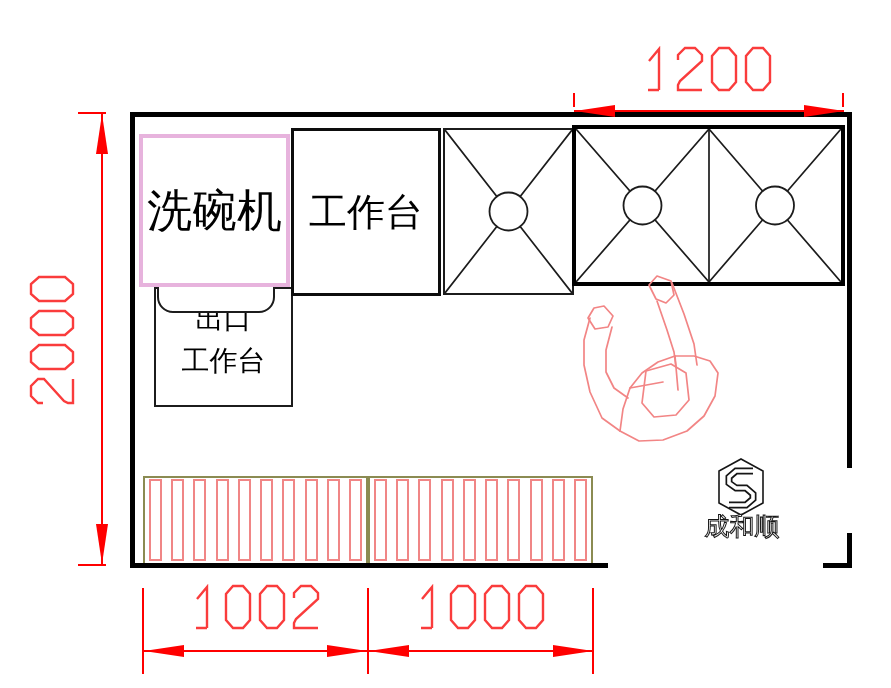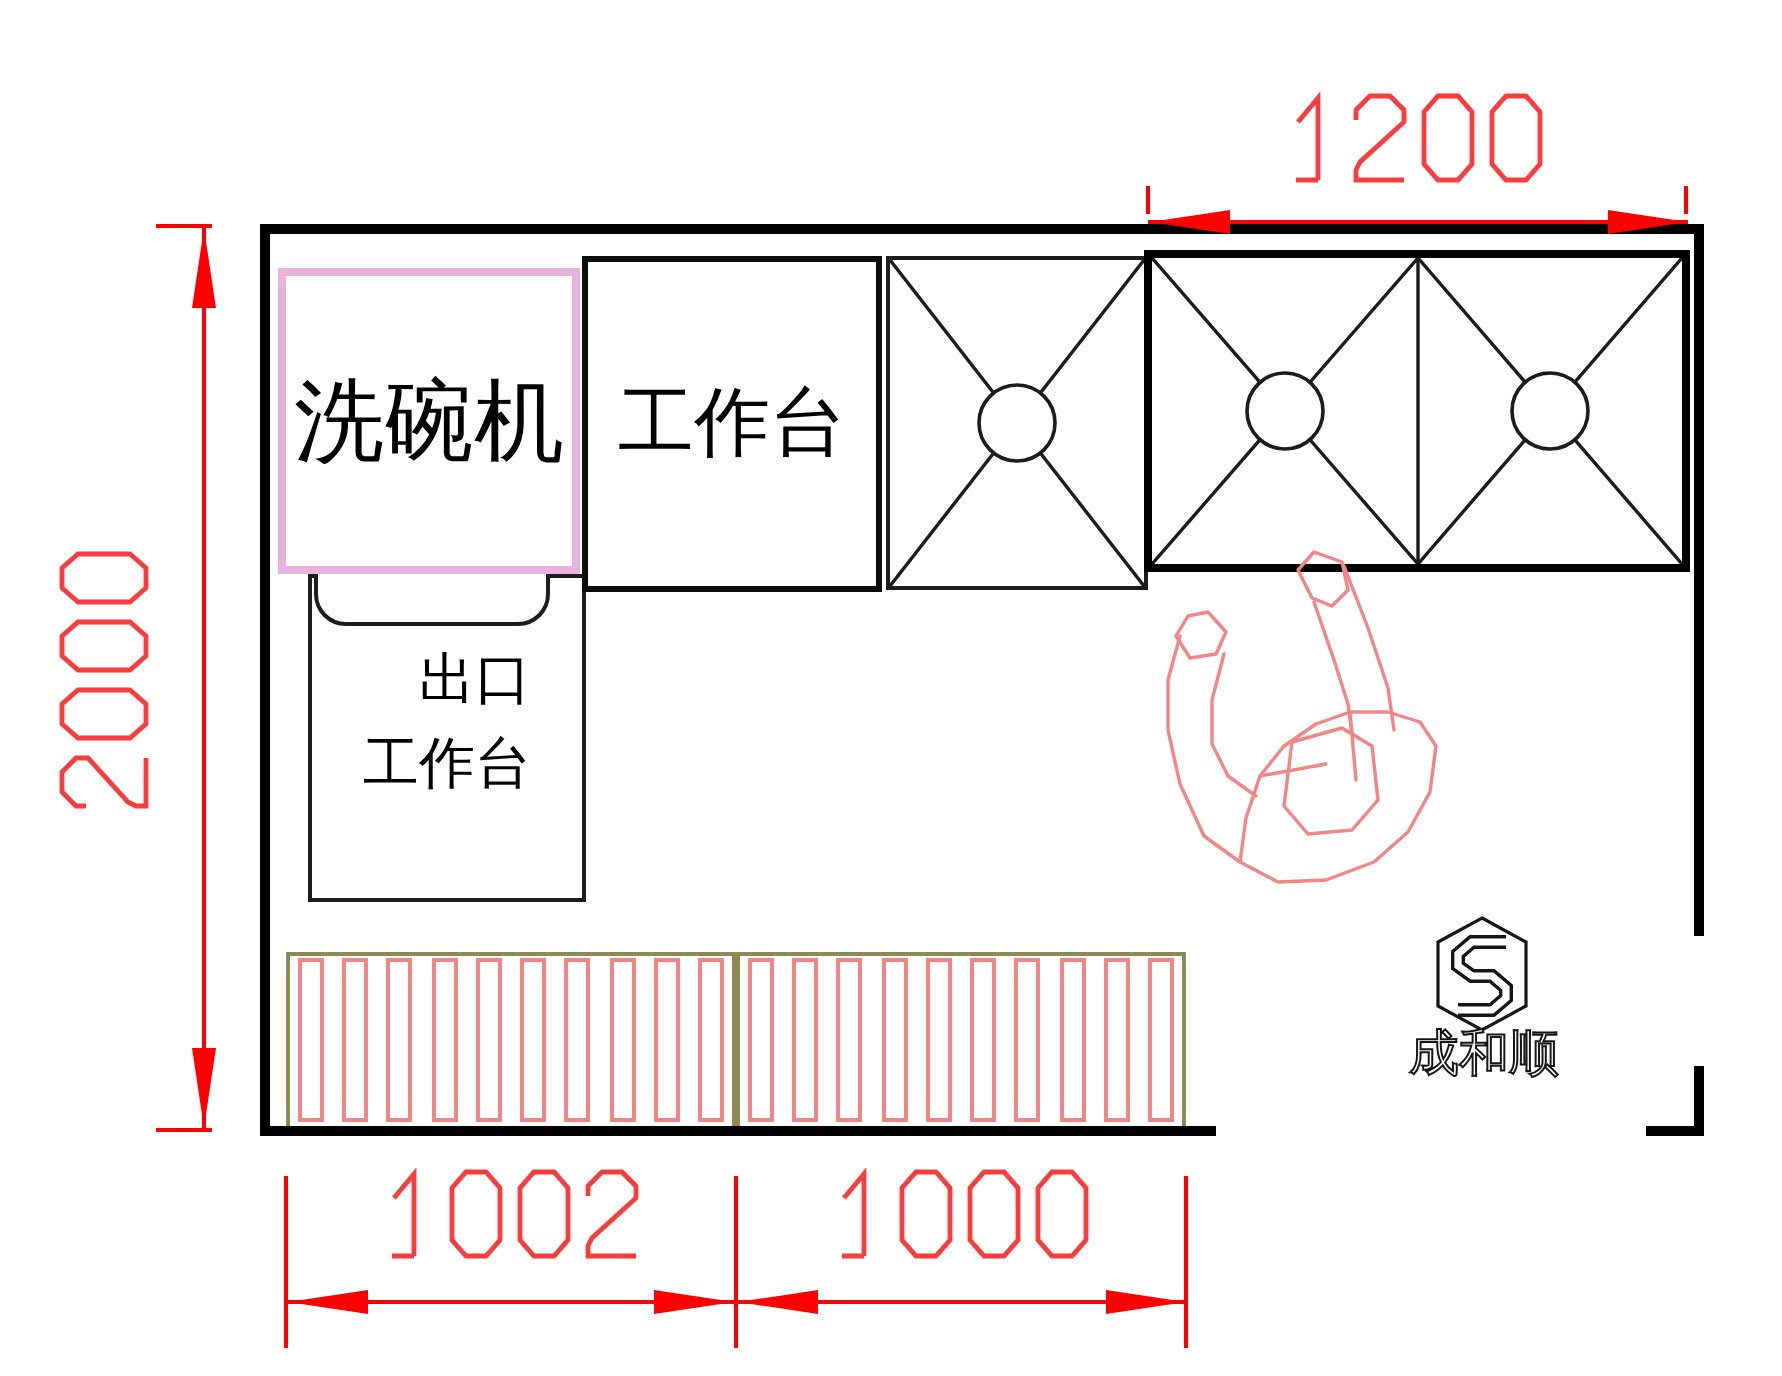--- a/index.html
+++ b/index.html
@@ -2,21 +2,21 @@
 <html style="--dimension-red: #ff0000; --digit-red: #fa3c3c; --wall-black: #000000; --line-black: #1c1c1c; --dishwasher-pink: #e7b3dd; --rack-olive: #8b8b52; --stripe-pink: #f08686; --figure-pink: #f28585; --brand-black: #161616;"><head>
 <meta charset="utf-8">
 <style>
   html,body{margin:0;padding:0;background:#ffffff;}
   #canvas{position:relative;width:891px;height:688px;background:#fff;overflow:hidden;
           font-family:"Liberation Serif","DejaVu Serif",serif;}
   .abs{position:absolute;}
   .wall{position:absolute;background:var(--wall-black,#000);}
   .eqbox{position:absolute;background:#fff;border:2px solid var(--line-black,#1c1c1c);
          box-sizing:border-box;display:flex;align-items:center;justify-content:center;
-         text-align:right;color:#000;}
+         text-align:center;color:#000;}
   .dishwasher{border:4px solid var(--dishwasher-pink,#e7b3dd);font-size:45px;white-space:nowrap;}
   .inlet{border:3px solid #0d0d0d;font-size:38px;line-height:1.18;}
   .outlet{font-size:28px;line-height:1.5;padding-bottom:14px;box-sizing:border-box;}
   .tray{position:absolute;background:#fff;border:2px solid var(--line-black,#1c1c1c);
         border-radius:0 0 16px 16px;box-sizing:border-box;}
   .sinkbox{position:absolute;background:#fff;box-sizing:border-box;}
   .sinkbox svg{display:block;}
   .rack{position:absolute;border:2px solid var(--rack-olive,#8b8b52);border-bottom:none;
         box-sizing:border-box;background:transparent;}
   .rack-section{position:absolute;top:0;height:100%;}
@@ -46,21 +46,21 @@
 
 <div id="canvas">
 
   <div class="wall" style="left:130px;top:112px;width:722px;height:5px;"></div>
   <div class="wall" style="left:130px;top:112px;width:5px;height:455px;"></div>
   <div class="wall" style="left:130px;top:563px;width:478px;height:5px;"></div>
   <div class="wall" style="left:847px;top:112px;width:5px;height:356px;"></div>
   <div class="wall" style="left:847px;top:533px;width:5px;height:35px;"></div>
   <div class="wall" style="left:823px;top:563px;width:29px;height:5px;"></div>
 
-  <div class="eqbox outlet" style="left:154px;top:287px;width:139px;height:164px;">
+  <div class="eqbox outlet" style="left:154px;top:287px;width:139px;height:120px;">
     <div>
       <div>出口</div>
       <div>工作台</div>
     </div>
   </div>
   <div class="tray" style="left:157px;top:252px;width:118px;height:61px;"></div>
 
   <div class="eqbox dishwasher" style="left:139px;top:134px;width:151px;height:153px;">
     <span>洗碗机</span>
   </div>

